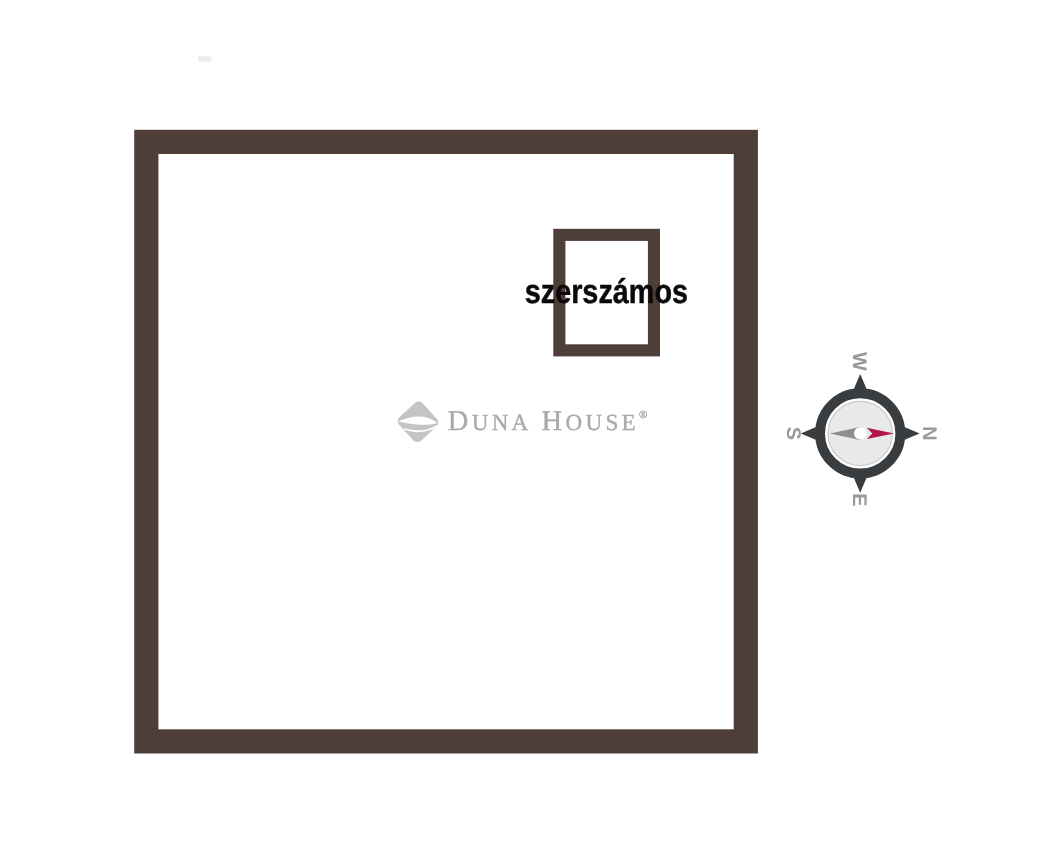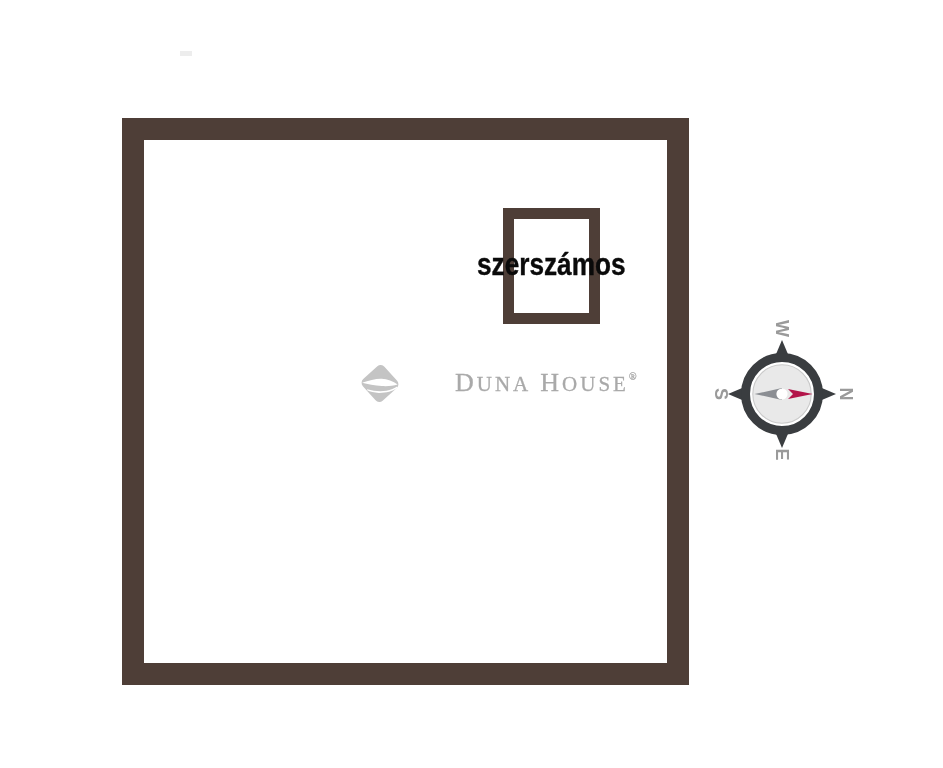--- a/index.html
+++ b/index.html
@@ -19,21 +19,21 @@
 
 
   <svg class="abs" style="left:352px;top:356px;" width="60" height="56" viewBox="0 0 60 56">
     <g transform="rotate(3 28 27.5)">
       <rect x="13.5" y="13" width="29" height="29" rx="5" ry="5" fill="#c4c4c4" transform="rotate(45 28 27.5)"></rect>
       <path d="M 10 27.8 C 17 24.8 24 22.6 29.5 22.6 C 35 22.5 41 24.4 45.7 27.6 C 41 29.3 36 30 30 30 C 23 30 15.5 29.1 10 27.8 Z" fill="#ffffff"></path>
       <path d="M 15.5 33.8 C 22 35.4 29 35.6 34.8 34.3 C 38.8 33.4 42.8 31.5 45.2 29.5 C 45.7 30.1 45.6 30.8 45.1 31.4 C 41 34.6 34 36.8 27.2 37 C 22.8 37.1 18.3 36.2 15.5 35 Z" fill="#ffffff"></path>
     </g>
   </svg>
 
-  <div class="abs" style="left:407px;top:370px;color:#a9a9a9;-webkit-text-stroke:0.3px #aaaaaa;font-family:'Liberation Serif',serif;white-space:nowrap;line-height:1;margin-left:48px;">
+  <div class="abs" style="left:407px;top:370px;color:#a9a9a9;-webkit-text-stroke:0.3px #aaaaaa;font-family:'Liberation Serif',serif;white-space:nowrap;line-height:1;">
     <span style="font-size:26px;letter-spacing:3px;">D</span><span style="font-size:21px;letter-spacing:3px;">UNA</span><span style="font-size:26px;letter-spacing:3px;margin-left:9px;">H</span><span style="font-size:21px;letter-spacing:3px;">OUSE</span><span style="font-size:10px;vertical-align:11px;letter-spacing:0;">®</span>
   </div>
 
   <div class="abs" style="left:477px;top:247px;font-size:31px;font-weight:bold;color:#0a0a0a;-webkit-text-stroke:0.4px #0a0a0a;line-height:1.15;transform:scaleX(0.845);transform-origin:left top;white-space:nowrap;">szerszámos</div>
 
   <svg class="abs" style="left:702px;top:314px;" width="161" height="161" viewBox="0 0 161 161">
     <g transform="rotate(90 80 80)">
 
       <g fill="#3a3d40">
         <path d="M 80 26 L 91 52 L 69 52 Z"></path>

